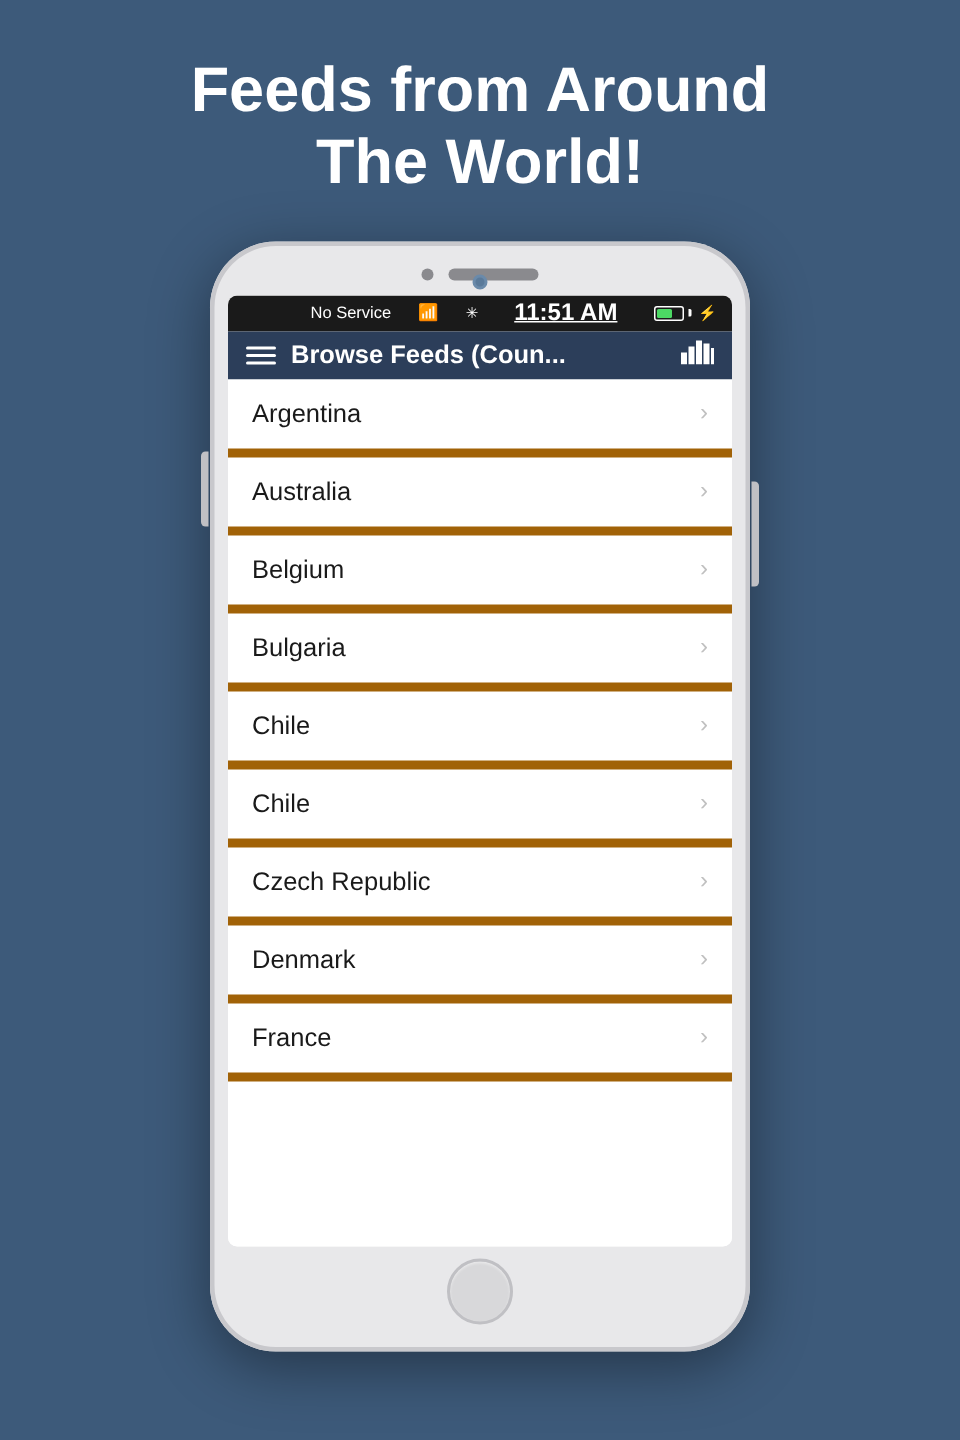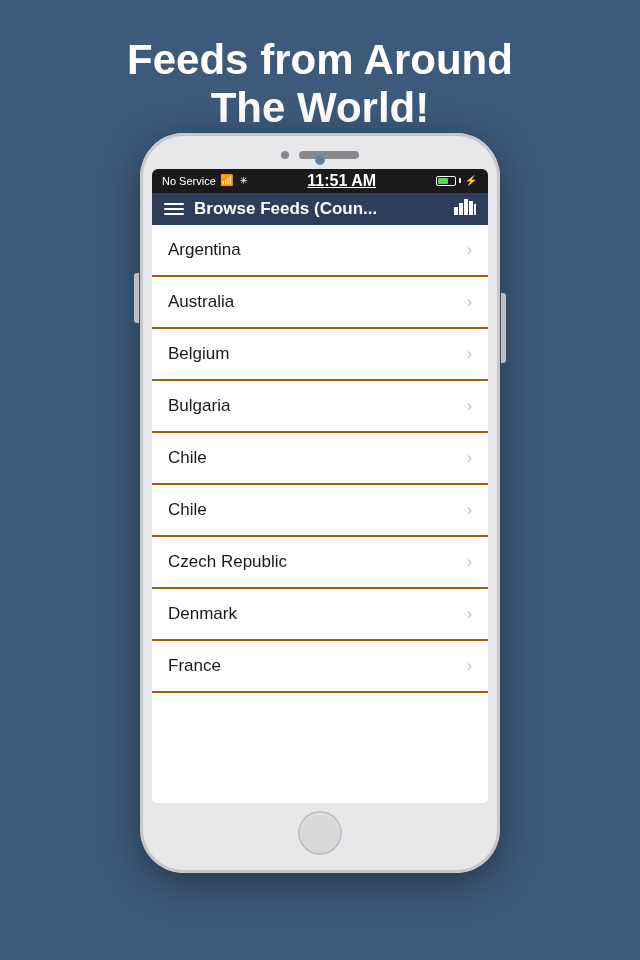--- a/index.html
+++ b/index.html
@@ -15,20 +15,21 @@
       overflow: hidden;
     }
 
     .headline {
       color: #ffffff;
       font-size: 42px;
       font-weight: 800;
       text-align: center;
       line-height: 1.15;
       margin-top: 36px;
+      margin-bottom: 28px;
       padding: 0 40px;
     }
 
     
     .phone-shell {
       width: 360px;
       height: 740px;
       background: #e8e8ea;
       border-radius: 44px;
       box-shadow:
@@ -124,22 +125,23 @@
       justify-content: space-between;
       align-items: center;
       padding: 4px 10px;
       font-size: 11px;
       height: 24px;
     }
 
     .status-left {
       display: flex;
       align-items: center;
-      gap: 5px;
+      gap: 18px;
       font-weight: 500;
+      margin-left: 45px;
     }
 
     .wifi-icon {
       font-size: 11px;
     }
 
     .status-center {
       font-weight: 600;
       font-size: 16px;
       text-decoration: underline;
@@ -231,21 +233,21 @@
       overflow: hidden;
       background: #ffffff;
     }
 
     .country-item {
       display: flex;
       align-items: center;
       justify-content: space-between;
       padding: 0 16px;
       height: 52px;
-      border-bottom: 2px solid #a16207;
+      border-bottom: 6px solid #a16207;
       cursor: pointer;
     }
 
     .country-name {
       font-size: 17px;
       color: #1a1a1a;
       font-weight: 400;
     }
 
     .chevron {

